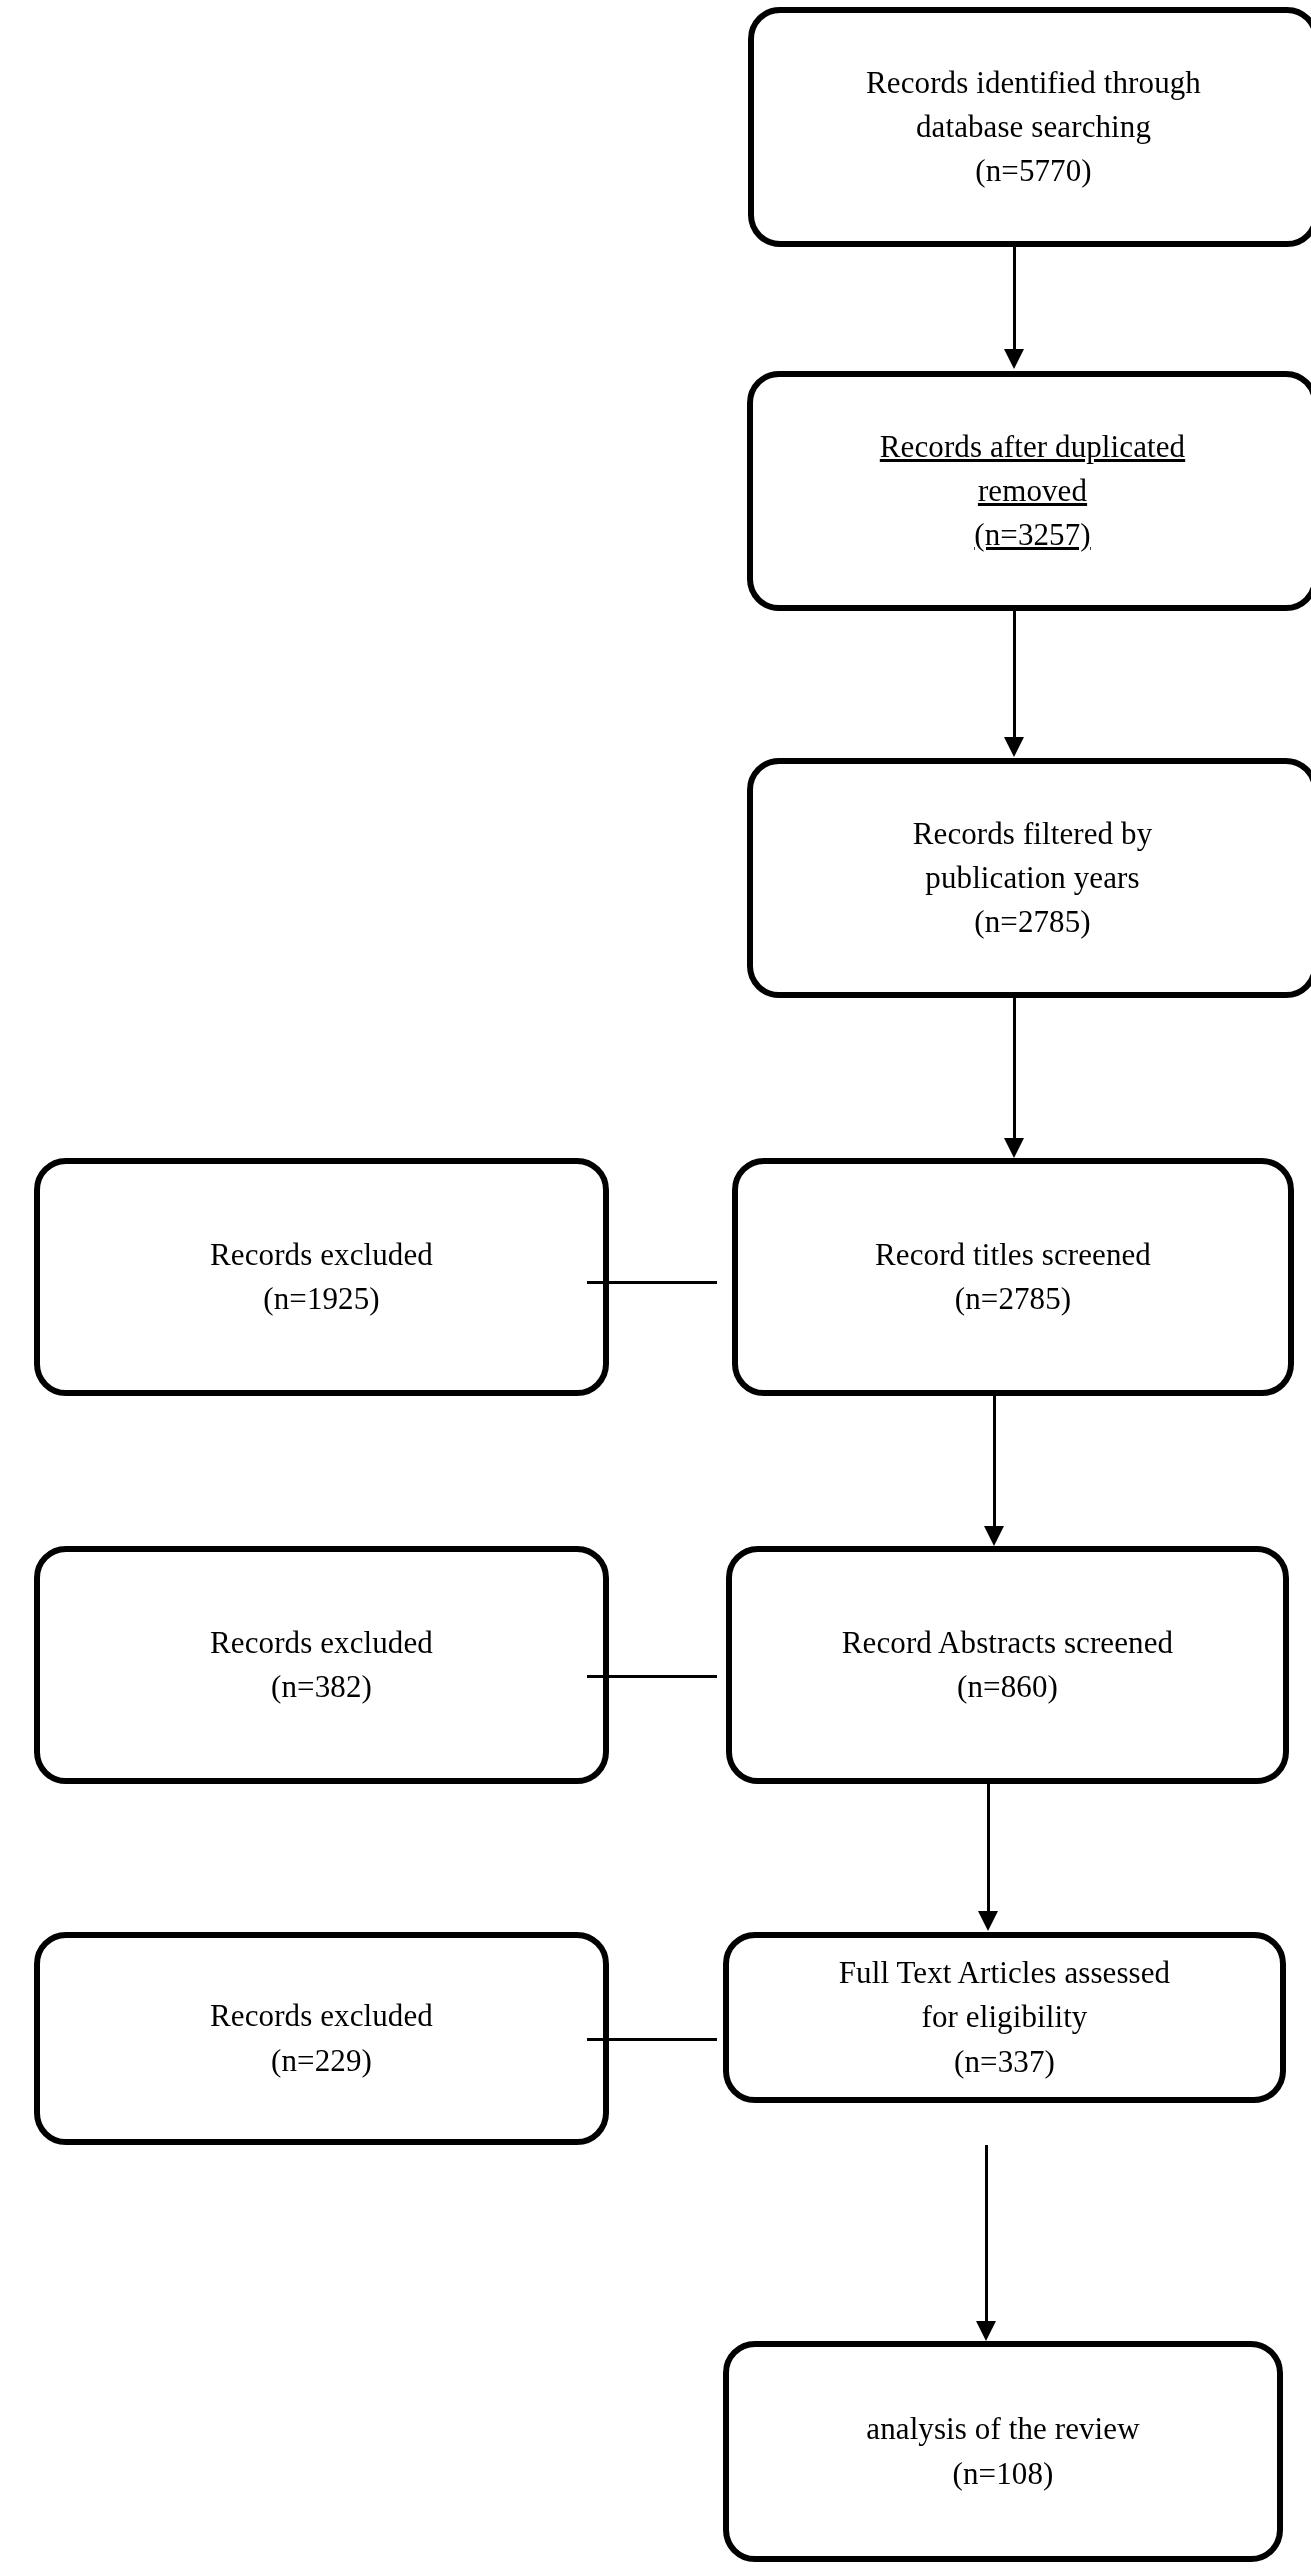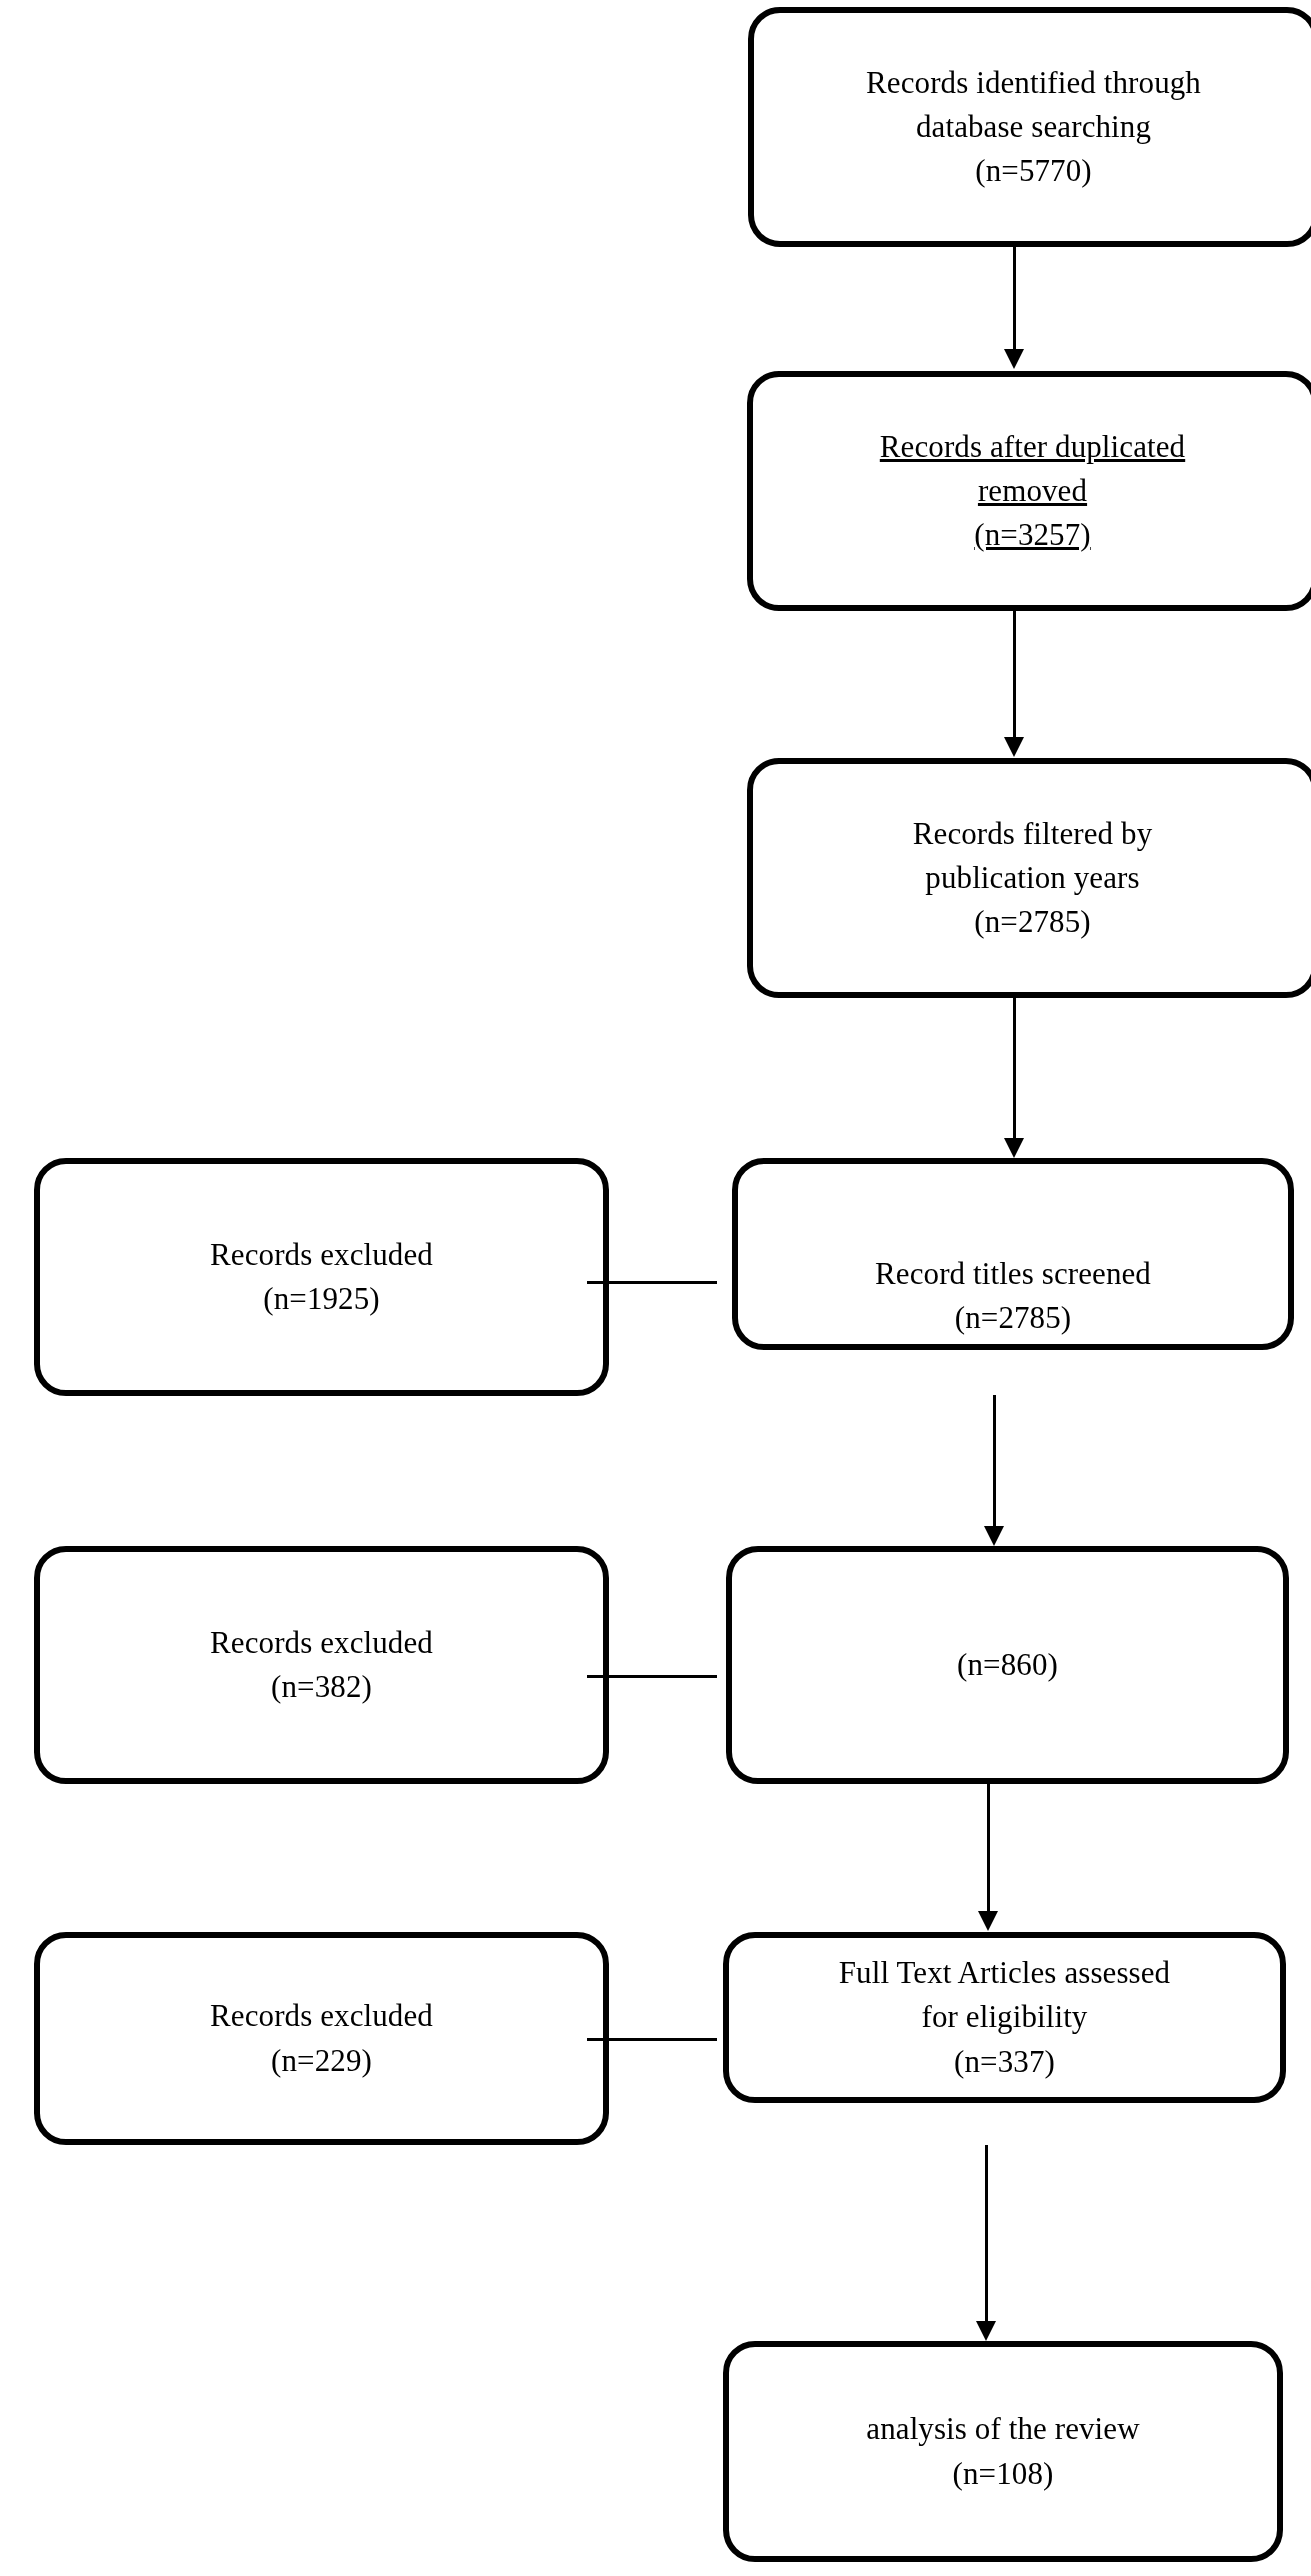--- a/index.html
+++ b/index.html
@@ -89,36 +89,37 @@
   <div class="v-line" style="left:1013px; top:998px; height:141px;"></div>
   <div class="arrow-head" style="left:1004px; top:1138px;"></div>
 
   <div class="flow-box" style="left:15px; top:1158px; width:575px; height:238px;">
     <span class="line">Records excluded</span>
     <span class="line">(n=1925)</span>
   </div>
 
   <div class="h-line" style="left:587px; top:1281px; width:130px;"></div>
 
-  <div class="flow-box" style="left:713px; top:1158px; width:562px; height:192px;justify-content:flex-end;">
+  <div class="flow-box" style="left:713px; top:1158px; width:562px; height:238px;">
     <span class="line">Record titles screened</span>
     <span class="line">(n=2785)</span>
   </div>
 
   <div class="v-line" style="left:993px; top:1395px; height:132px;"></div>
   <div class="arrow-head" style="left:984px; top:1526px;"></div>
 
   <div class="flow-box" style="left:15px; top:1546px; width:575px; height:238px;">
     <span class="line">Records excluded</span>
     <span class="line">(n=382)</span>
   </div>
 
   <div class="h-line" style="left:587px; top:1675px; width:130px;"></div>
 
   <div class="flow-box" style="left:707px; top:1546px; width:563px; height:238px;">
+    <span class="line">Record Abstracts screened</span>
     <span class="line">(n=860)</span>
   </div>
 
   <div class="v-line" style="left:987px; top:1784px; height:129px;"></div>
   <div class="arrow-head" style="left:978px; top:1911px;"></div>
 
   <div class="flow-box" style="left:15px; top:1932px; width:575px; height:213px;">
     <span class="line">Records excluded</span>
     <span class="line">(n=229)</span>
   </div>

